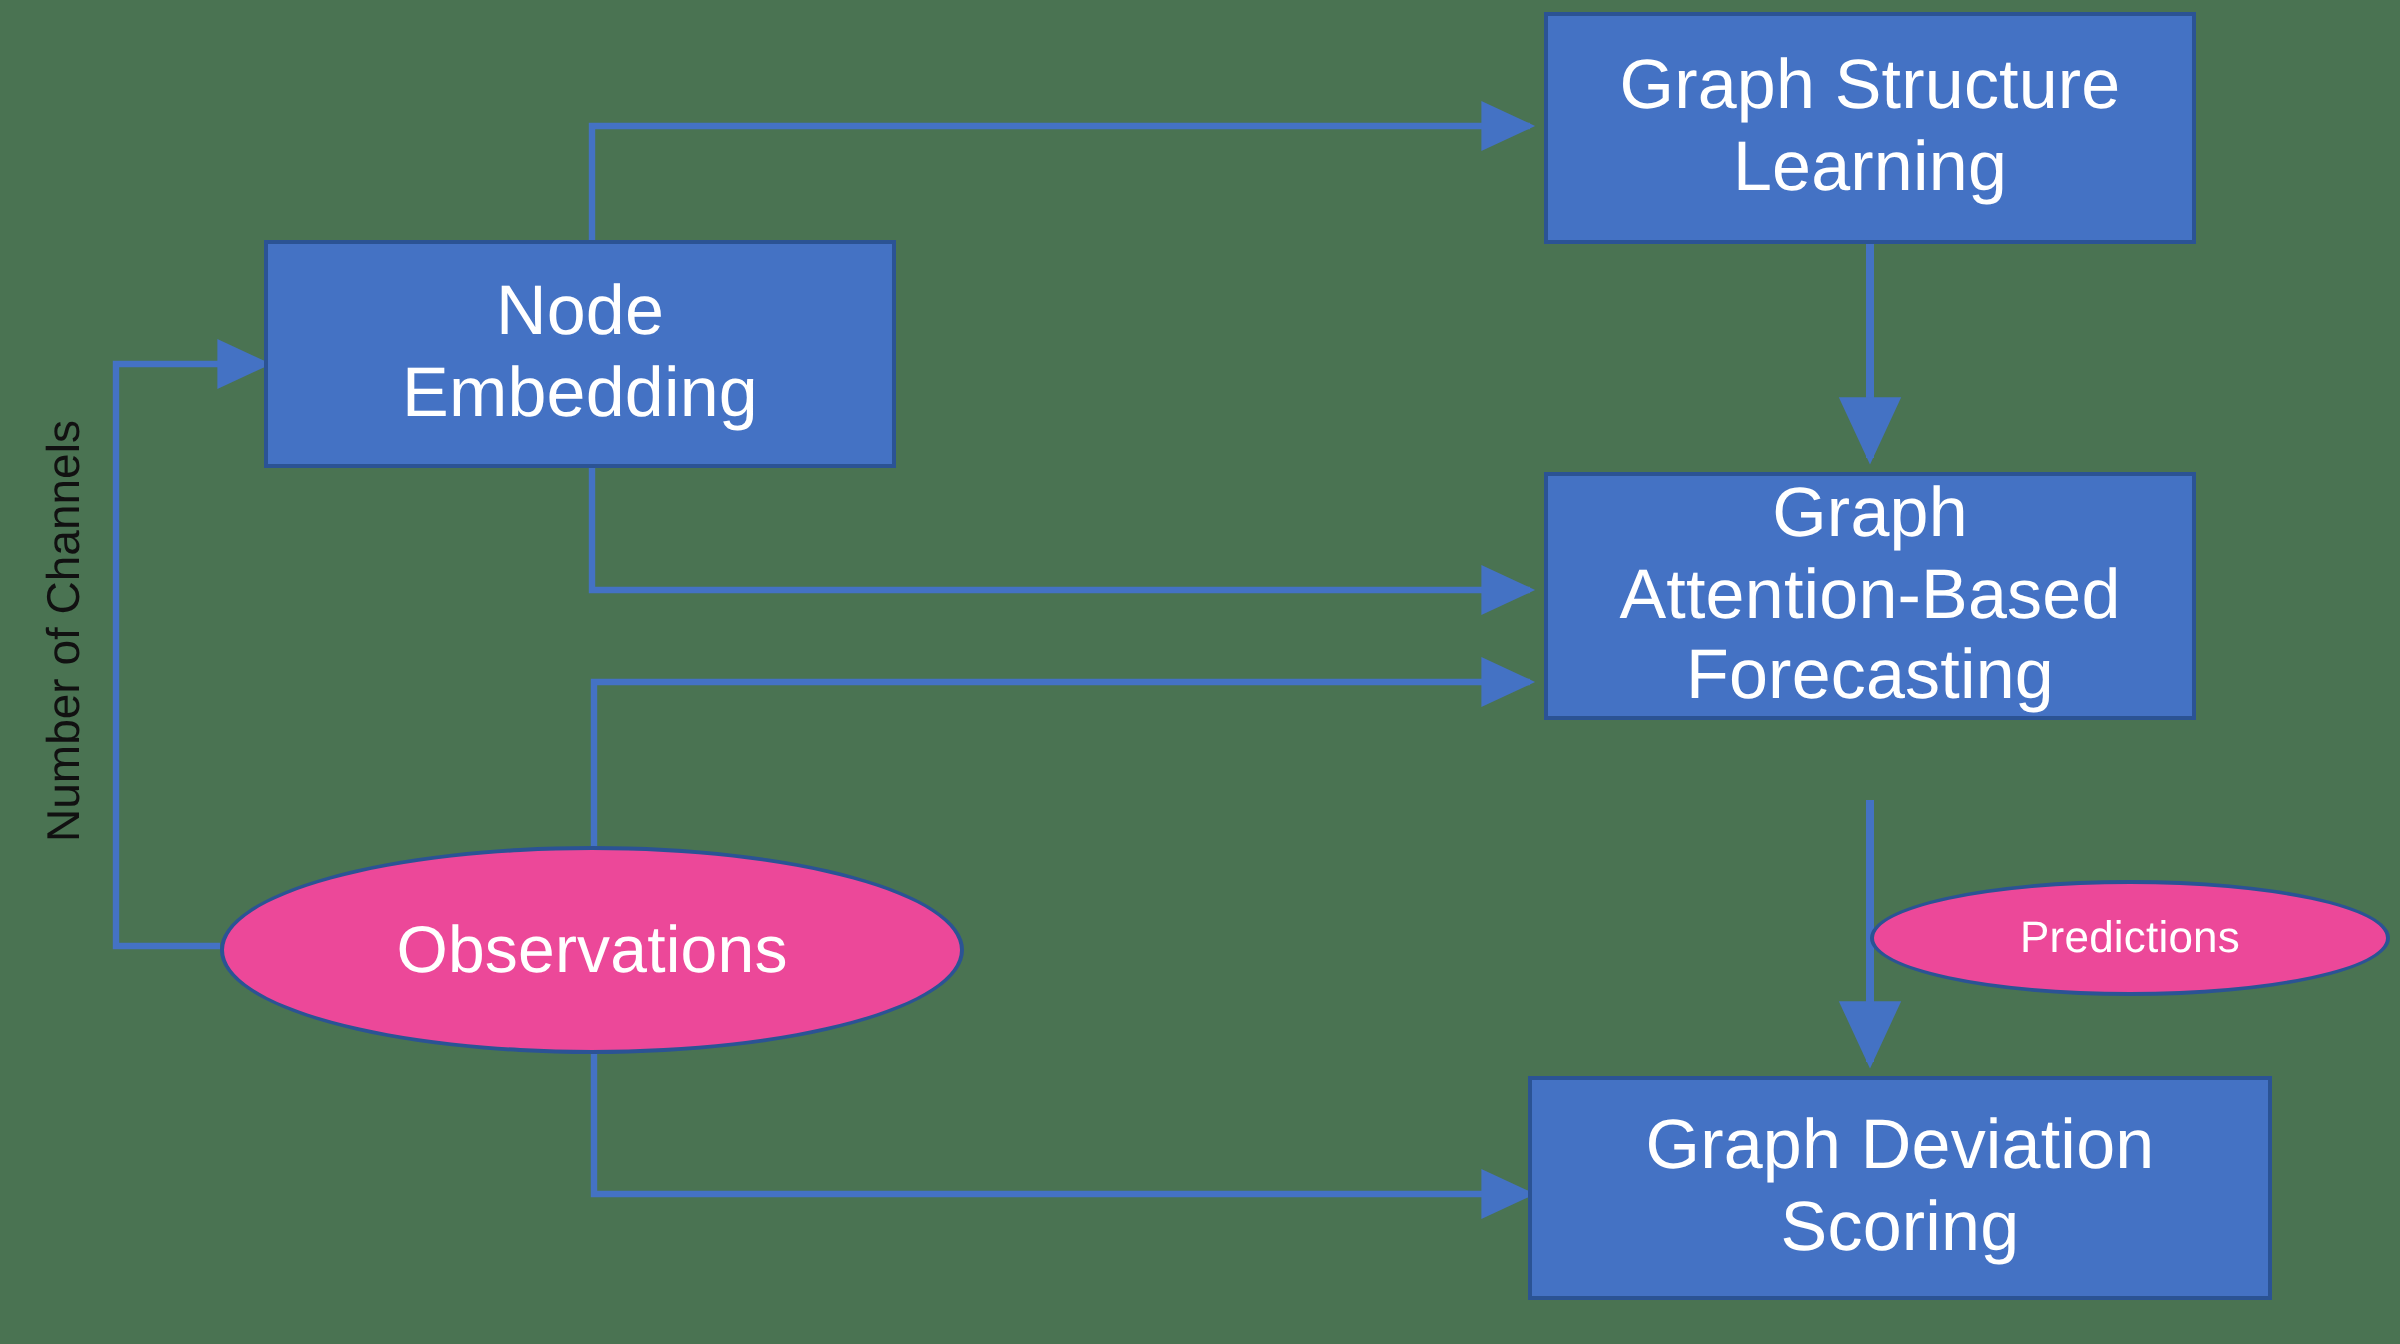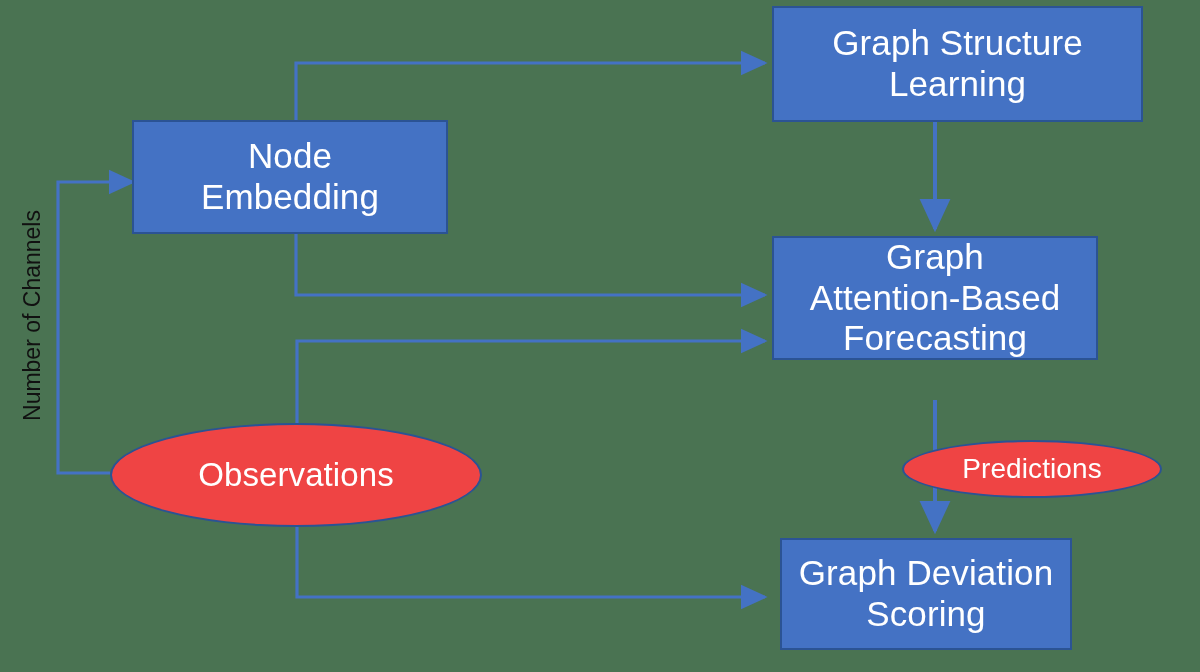--- a/index.html
+++ b/index.html
@@ -33,35 +33,35 @@
     color: #ffffff;
     line-height: 1.16;
     letter-spacing: 0.1px;
   }
   .box {
     background: #4472c4;
     border: 2px solid #2b5394;
     font-size: 35px;
   }
   .ellipse {
-    background: #ef4444;
+    background: #ec4899;
     border: 2px solid #2b5394;
     border-radius: 50%;
   }
   #node-embedding { left: 132px; top: 120px; width: 316px; height: 114px; }
-  #graph-structure-learning { left: 772px; top: 6px; width: 371px; height: 116px; }
+  #graph-structure-learning { left: 772px; top: 6px; width: 326px; height: 116px; }
   #graph-attention-forecasting { left: 772px; top: 236px; width: 326px; height: 124px; }
-  #graph-deviation-scoring { left: 780px; top: 538px; width: 292px; height: 112px; }
+  #graph-deviation-scoring { left: 764px; top: 538px; width: 372px; height: 112px; }
   #observations {
     left: 110px; top: 423px; width: 372px; height: 104px;
     font-size: 33px;
   }
   #predictions {
-    left: 902px; top: 440px; width: 260px; height: 58px;
-    font-size: 28px;
+    left: 935px; top: 440px; width: 260px; height: 58px;
+    font-size: 22px;
   }
   #axis-label {
     position: absolute;
     left: -118px;
     top: 302px;
     width: 300px;
     text-align: center;
     transform: rotate(-90deg);
     color: #111111;
     font-size: 23px;

